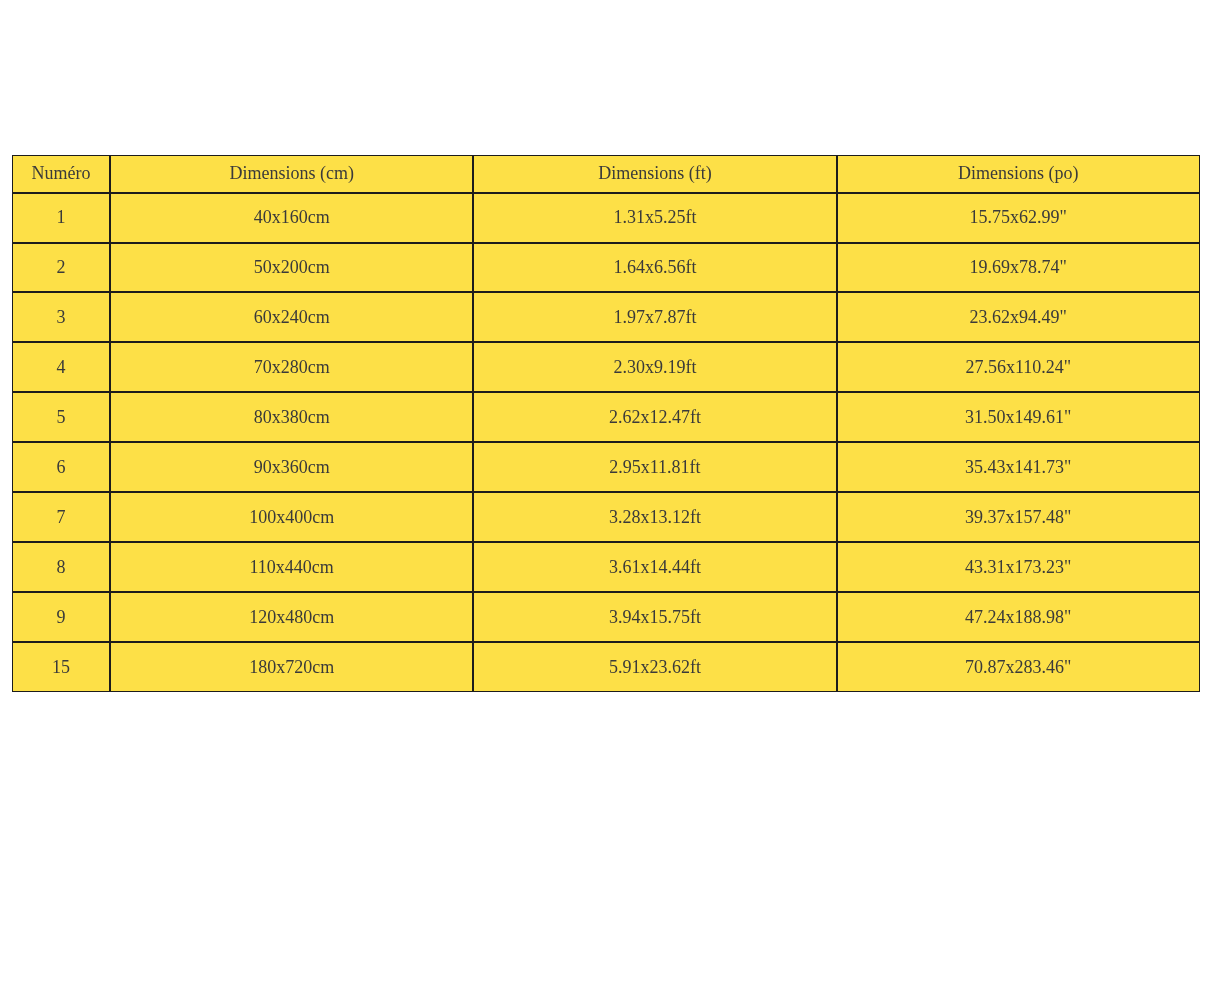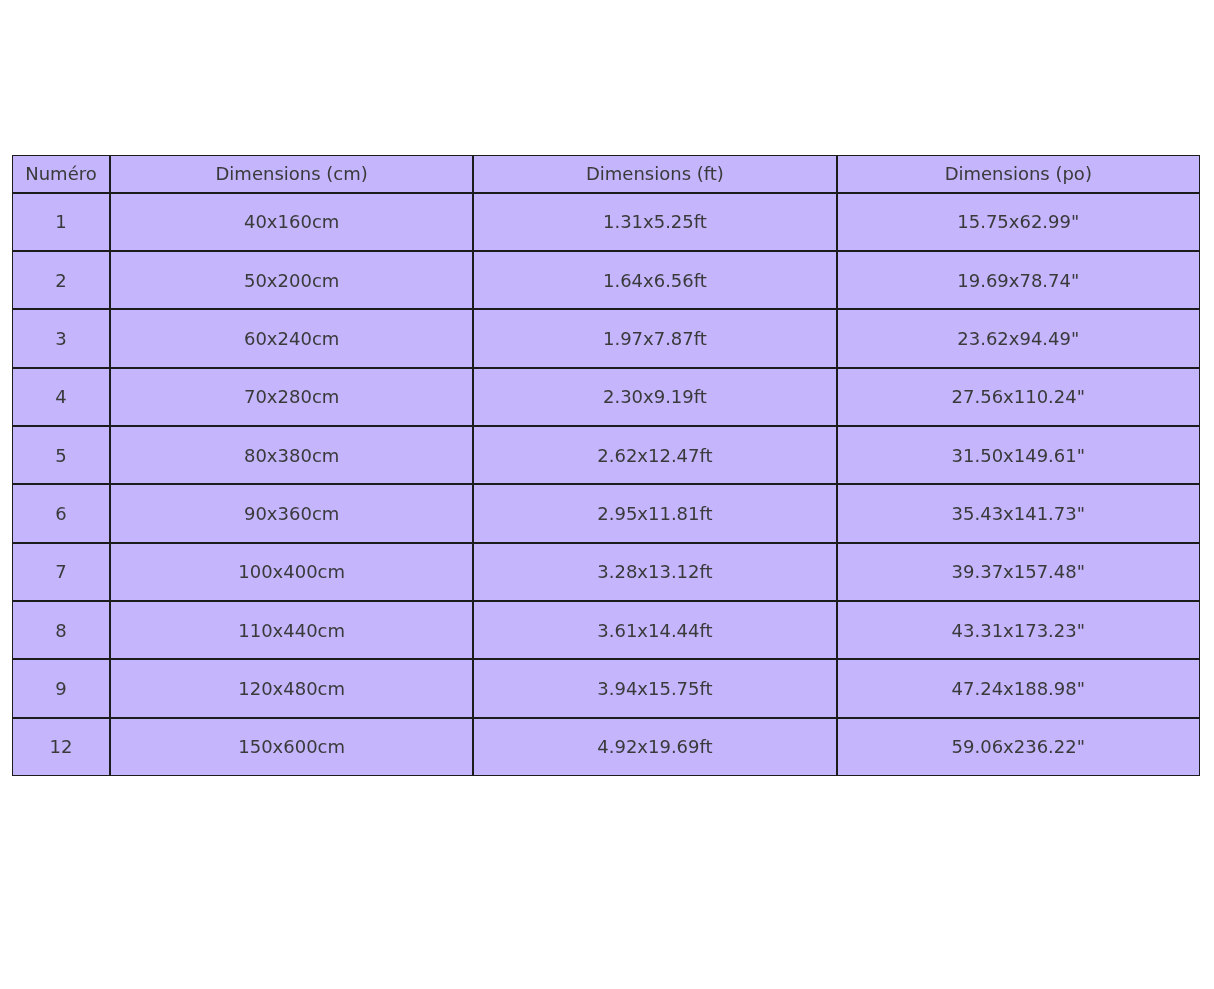--- a/index.html
+++ b/index.html
@@ -13,25 +13,26 @@
     height: 989px;
     background: #ffffff;
     font-family: "DejaVu Sans", "Liberation Sans", sans-serif;
     overflow: hidden;
   }
   table.size-table {
     position: absolute;
     left: 12px;
     top: 155px;
     width: 1188px;
-    height: 621px;
+    height: 537px;
     border-collapse: separate;
     border-spacing: 0;
     table-layout: fixed;
-    background: #c4b5fd;
+    background: #fde047;
+    font-family: Liberation Serif, serif;
   }
   table.size-table th,
   table.size-table td {
     border: 1.5px solid #1c1c1c;
     text-align: center;
     vertical-align: middle;
     font-size: 18px;
     font-weight: 400;
     color: #3a3a3a;
     padding: 0;
@@ -112,20 +113,20 @@
         <td>3.61x14.44ft</td>
         <td>43.31x173.23"</td>
       </tr>
       <tr>
         <td>9</td>
         <td>120x480cm</td>
         <td>3.94x15.75ft</td>
         <td>47.24x188.98"</td>
       </tr>
       <tr>
-        <td>12</td>
-        <td>150x600cm</td>
-        <td>4.92x19.69ft</td>
-        <td>59.06x236.22"</td>
+        <td>15</td>
+        <td>180x720cm</td>
+        <td>5.91x23.62ft</td>
+        <td>70.87x283.46"</td>
       </tr>
     </tbody>
   </table>
 </div>
 
 </body></html>

